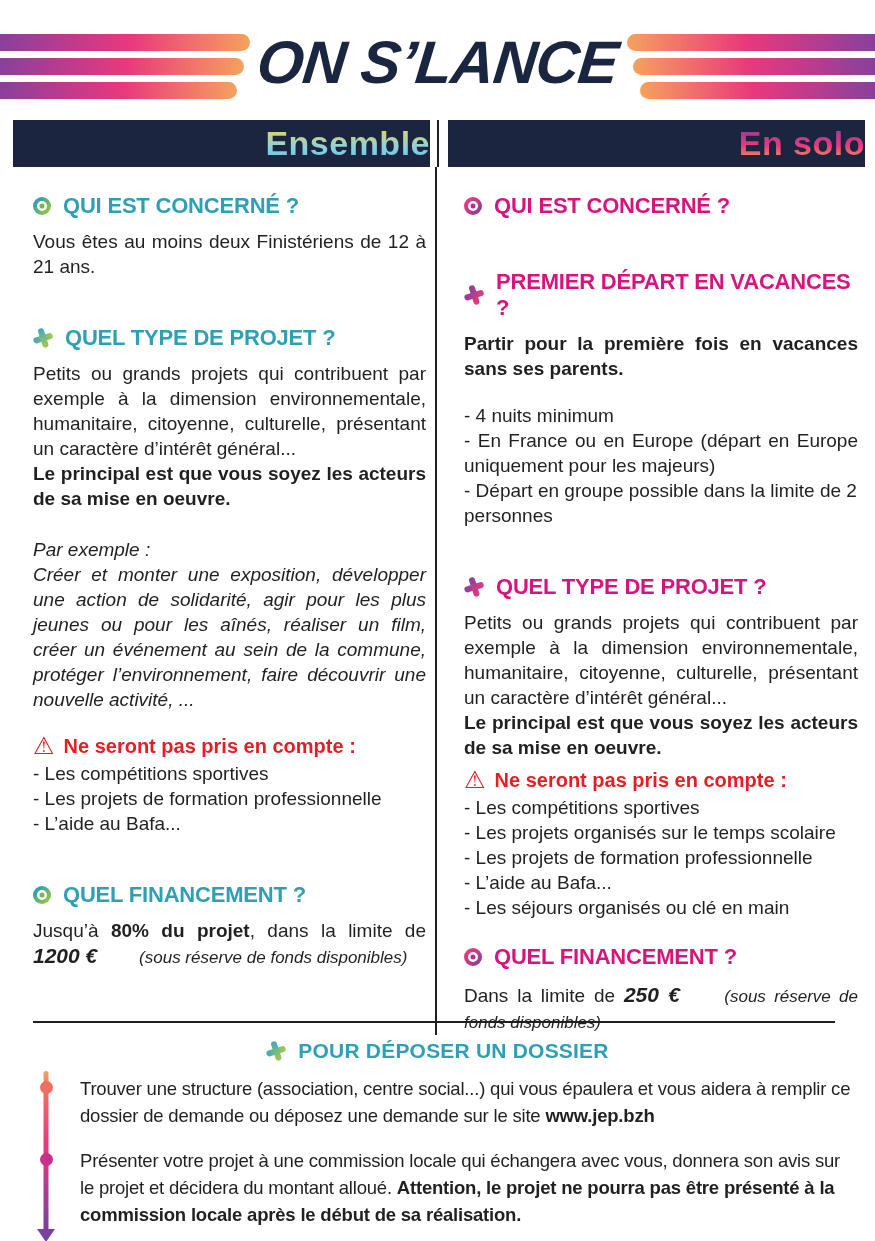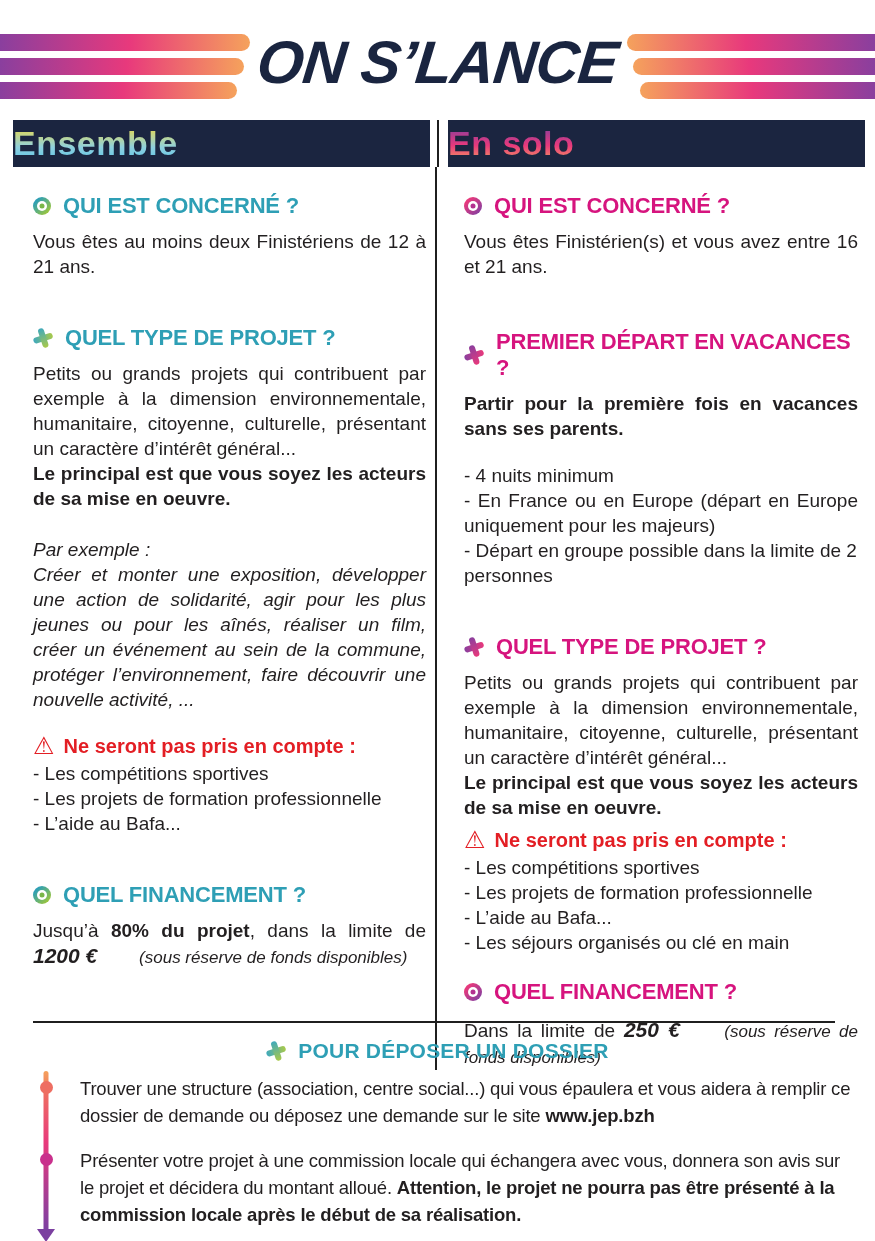--- a/index.html
+++ b/index.html
@@ -23,21 +23,21 @@
   .stripes.right .stripe:nth-child(2){width:242px;}
   .stripes.right .stripe:nth-child(3){width:235px;}
   .page-title{
     position:absolute;left:0;right:0;top:28px;text-align:center;
     font-size:60px;font-weight:bold;font-style:italic;color:#1a2540;
     letter-spacing:-1px;transform:skewX(-6deg);
   }
   
   .table{position:relative;height:903px;}
   .col-headers{display:flex;padding-left:13px;}
-  .col-box{width:417px;height:47px;background:#1b2540;display:flex;align-items:center;justify-content:flex-start;}
+  .col-box{width:417px;height:47px;background:#1b2540;display:flex;align-items:center;justify-content:flex-end;}
   .col-box+.col-box{margin-left:18px;}
   .col-box .grad-text{
     font-size:34px;font-weight:bold;letter-spacing:0.5px;
     -webkit-background-clip:text;background-clip:text;color:transparent;
   }
   .grad-ensemble{background-image:linear-gradient(180deg,#f2d93b 0%,#8fd0de 60%,#56c3e8 100%);}
   .grad-solo{background-image:linear-gradient(180deg,#7b3fa0 0%,#e8397c 55%,#f5a25c 100%);}
   .divider-gap{position:absolute;left:437px;top:0;width:2px;height:47px;background:#1f1f1f;}
   .content-row{display:flex;min-height:856px;}
   .col-left{width:437px;box-sizing:border-box;padding:0 9px 0 33px;border-right:2px solid #1f1f1f;}
@@ -156,21 +156,20 @@
         <span>QUEL FINANCEMENT ?</span>
       </div>
       <p class="body justify"><span>Jusqu’à </span><span class="bold">80% du projet</span><span>, dans la limite de </span><span class="big-amount">1200 € </span><span class="small-note"> (sous réserve de fonds disponibles)</span></p>
     </div>
 
     <div class="col-right">
       <div class="sec-h magenta mt-first">
         <span class="target-icon target-pink"></span>
         <span>QUI EST CONCERNÉ ?</span>
       </div>
-      <p class="body justify">Vous êtes Finistérien(s) et vous avez entre 16 et 21 ans.</p>
 
       <div class="sec-h magenta mt-sec-lg">
         <span class="plus-icon plus-pink"></span>
         <span>PREMIER DÉPART EN VACANCES ?</span>
       </div>
       <p class="body justify bold">Partir pour la première fois en vacances sans ses parents.</p>
       <div class="mt-warn">
         <div class="li">- 4 nuits minimum</div>
         <div class="li justify">- En France ou en Europe (départ en Europe uniquement pour les majeurs)</div>
         <div class="li">- Départ en groupe possible dans la limite de 2 personnes</div>
@@ -182,20 +181,21 @@
       </div>
       <p class="body justify">Petits ou grands projets qui contribuent par exemple à la dimension environnementale, humanitaire, citoyenne, culturelle, présentant un caractère d’intérêt général...</p>
       <p class="body justify bold">Le principal est que vous soyez les acteurs de sa mise en oeuvre.</p>
 
       <div style="margin-top:8px;">
         <div class="warn-h">
           <span class="warn-glyph">⚠</span>
           <span>Ne seront pas pris en compte :</span>
         </div>
         <div class="li">- Les compétitions sportives</div>
+        <div class="li">- Les projets organisés sur le temps scolaire</div>
         <div class="li">- Les projets de formation professionnelle</div>
         <div class="li">- L’aide au Bafa...</div>
         <div class="li">- Les séjours organisés ou clé en main</div>
       </div>
 
       <div class="sec-h magenta" style="margin-top:24px;margin-bottom:12px;">
         <span class="target-icon target-pink"></span>
         <span>QUEL FINANCEMENT ?</span>
       </div>
       <p class="body justify"><span>Dans la limite de </span><span class="big-amount">250 €</span><span class="small-note"> (sous réserve de fonds disponibles)</span></p>

